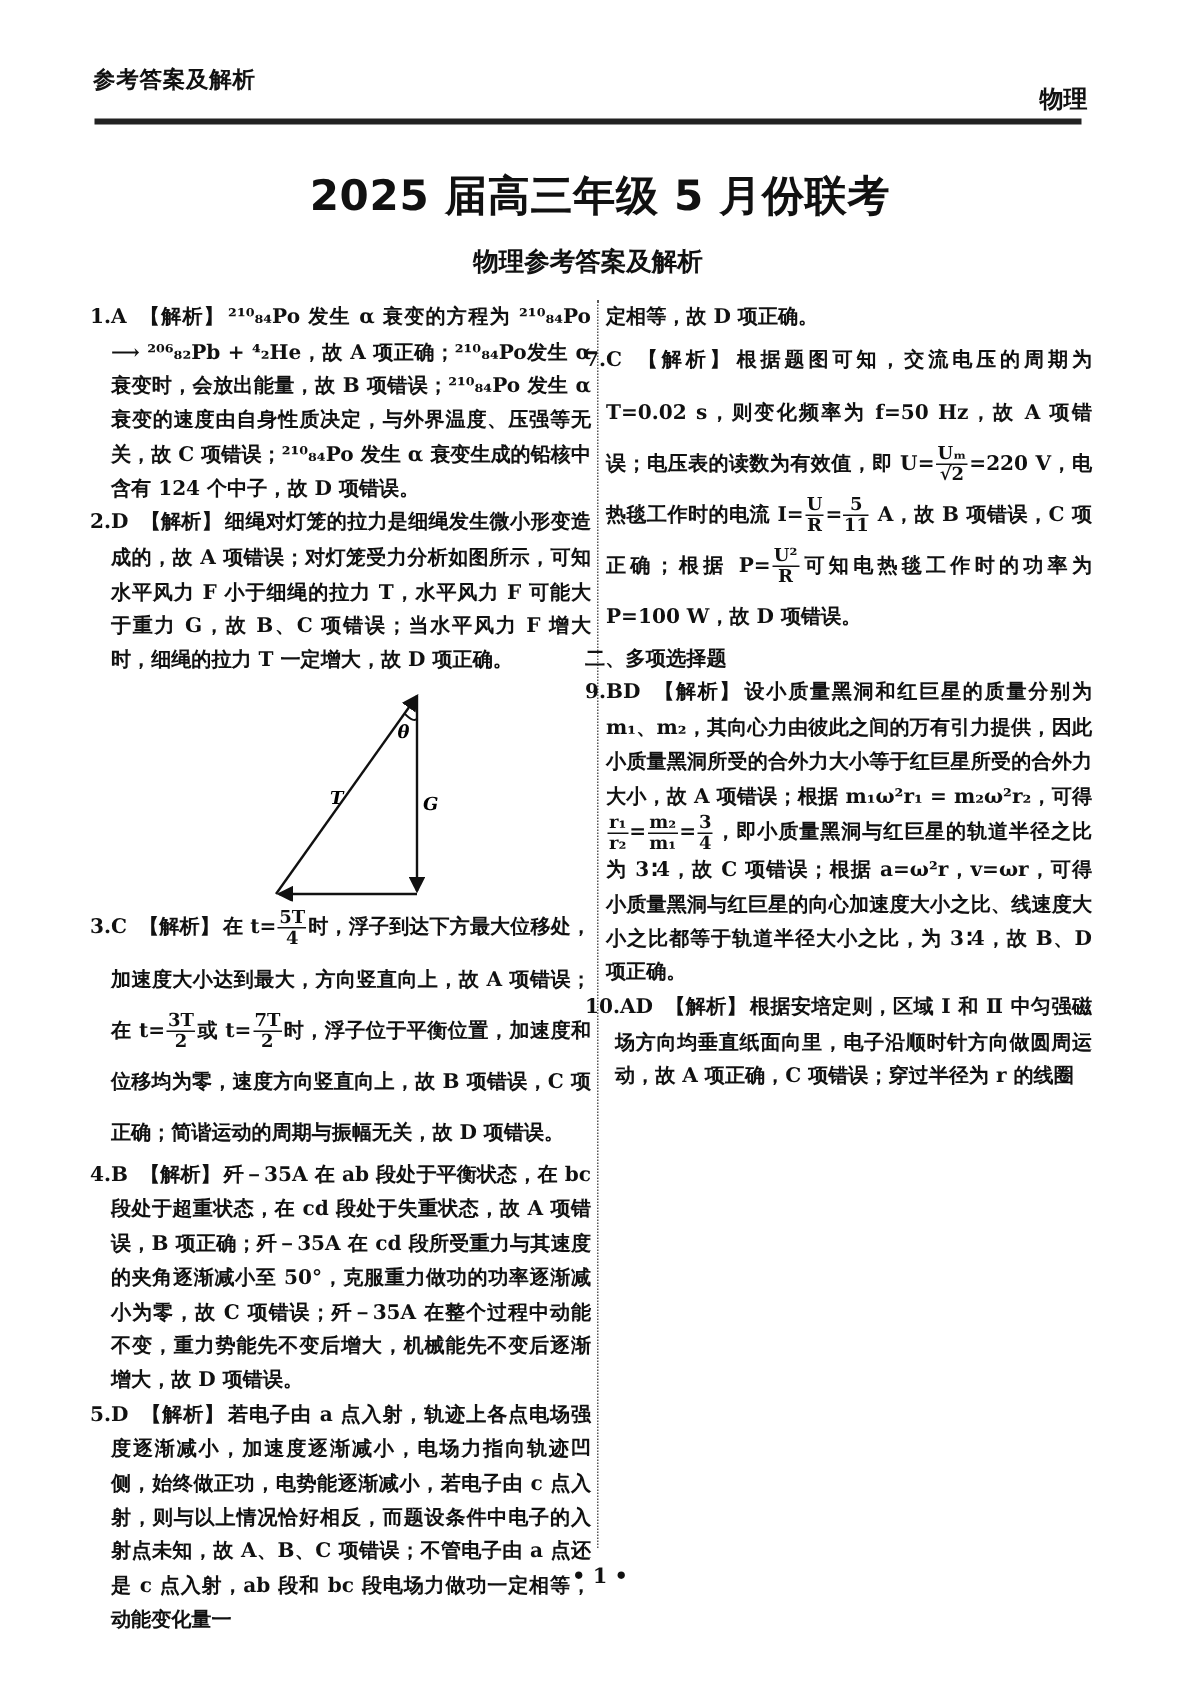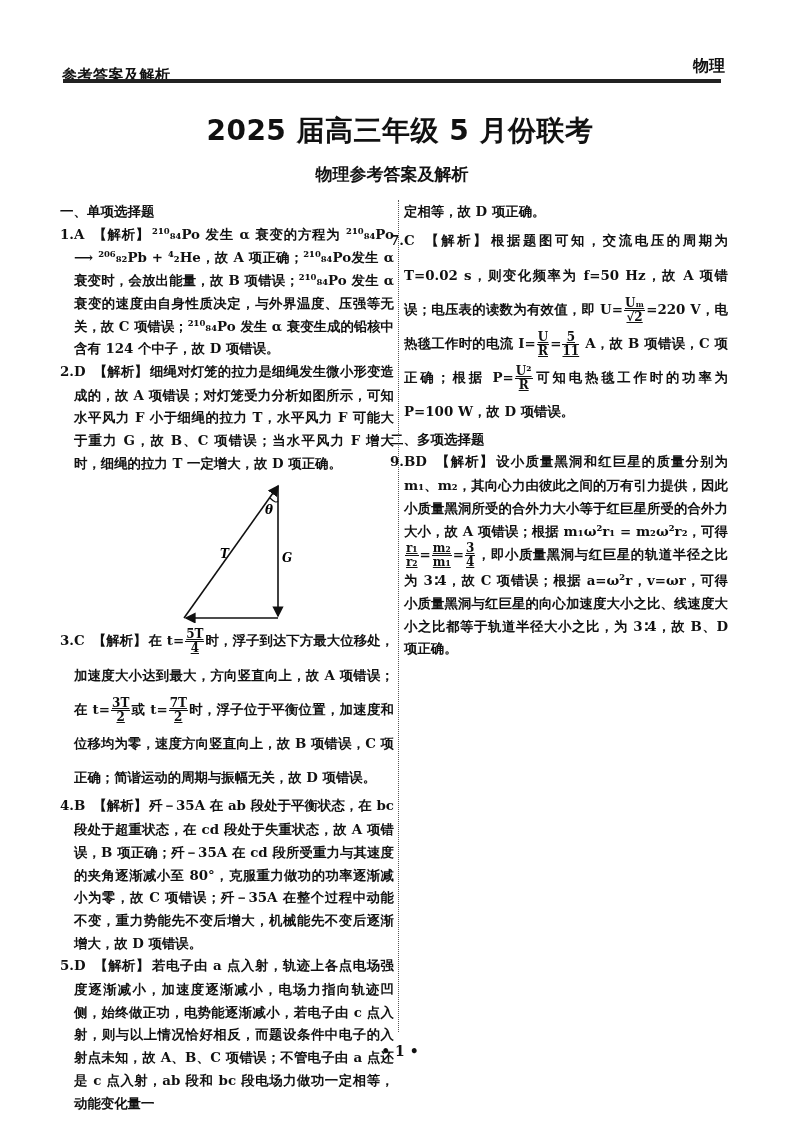--- a/index.html
+++ b/index.html
@@ -1,57 +1,56 @@
 <!DOCTYPE html>
 <html><head>
 <meta charset="utf-8">
 <style>
   html, body { margin: 0; padding: 0; background: #ffffff; }
   body { width: 800px; height: 1131px; position: relative; overflow: hidden;
          font-family: "DejaVu Serif", "Liberation Serif", serif; color: #111; }
-  .hdr-left { position: absolute; left: 62px; top: 66px; font-size: 15px; font-weight: bold;
+  .hdr-left { position: absolute; left: 62px; top: 44px; font-size: 15px; font-weight: bold;
               font-family: "DejaVu Sans", sans-serif; letter-spacing: 0.5px; }
   .hdr-right { position: absolute; right: 75px; top: 56px; font-size: 16px; font-weight: bold;
                font-family: "DejaVu Sans", sans-serif; }
   .hdr-rule { position: absolute; left: 63px; width: 658px; top: 79px; height: 4px;
               border-top: 1px solid #222; border-bottom: 3px solid #222; box-sizing: border-box; }
   .main-title { position: absolute; left: 0; width: 800px; top: 112px; text-align: center;
                 font-size: 28px; font-weight: bold; font-family: "DejaVu Sans", sans-serif; letter-spacing: 0.5px; }
   .sub-title { position: absolute; left: 0; width: 784px; top: 163px; text-align: center;
                font-size: 17px; font-weight: bold; font-family: "DejaVu Sans", sans-serif; }
   .col { position: absolute; top: 200px; font-size: 13.4px; line-height: 22.7px; font-weight: bold; }
   .col-left { left: 60px; width: 334px; }
   .col-right { left: 390px; width: 338px; }
   .divider { position: absolute; left: 398px; top: 200px; height: 832px; width: 0;
              border-left: 1.5px dotted #555; }
   .sec { font-family: "DejaVu Sans", sans-serif; font-size: 13.5px; font-weight: bold; }
   .item { text-indent: -14px; padding-left: 14px; text-align: justify; margin: 0; }
   .item .num { font-weight: bold; }
   .tag { font-family: "DejaVu Sans", sans-serif; font-weight: bold; margin: 0 2px 0 8px; }
-  .frac { display: inline-block; vertical-align: middle; text-align: center; font-size: 12px; line-height: 13px; margin: 0 1px; text-indent: 0; text-decoration: underline; }
+  .frac { display: inline-block; vertical-align: middle; text-align: center; font-size: 12px; line-height: 13px; margin: 0 1px; text-indent: 0; }
   .frac .n { display: block; border-bottom: 1px solid #111; padding: 0 1px; }
   .frac .d { display: block; }
   .tall { line-height: 34px; }
   .fig { position: relative; height: 145px; margin: 4px 0 0 0; }
   .page-num { position: absolute; left: 0; width: 800px; top: 1043px; text-align: center; font-size: 14px; font-weight: bold; }
 </style>
 </head>
 <body>
 
 <div class="hdr-left">参考答案及解析</div>
 <div class="hdr-right">物理</div>
 <div class="hdr-rule"></div>
 
 <div class="main-title">2025 届高三年级 5 月份联考</div>
 <div class="sub-title">物理参考答案及解析</div>
 
 <div class="divider"></div>
 
 <div class="col col-left">
-  <div class="sec">一、单项选择题</div>
 
   <p class="item">
     <span class="num">1.</span><span>A</span><span class="tag">【解析】</span><span>²¹⁰₈₄Po 发生 α 衰变的方程为 ²¹⁰₈₄Po ⟶ ²⁰⁶₈₂Pb + ⁴₂He，故 A 项正确；²¹⁰₈₄Po发生 α 衰变时，会放出能量，故 B 项错误；²¹⁰₈₄Po 发生 α 衰变的速度由自身性质决定，与外界温度、压强等无关，故 C 项错误；²¹⁰₈₄Po 发生 α 衰变生成的铅核中含有 124 个中子，故 D 项错误。</span>
   </p>
 
   <p class="item">
     <span class="num">2.</span><span>D</span><span class="tag">【解析】</span><span>细绳对灯笼的拉力是细绳发生微小形变造成的，故 A 项错误；对灯笼受力分析如图所示，可知水平风力 F 小于细绳的拉力 T，水平风力 F 可能大于重力 G，故 B、C 项错误；当水平风力 F 增大时，细绳的拉力 T 一定增大，故 D 项正确。</span>
   </p>
 
   <div class="fig">
@@ -70,21 +69,21 @@
       <text x="222" y="84" font-size="12" font-style="italic" font-family="DejaVu Serif, serif">G</text>
       <text x="168" y="156" font-size="12" font-style="italic" font-family="DejaVu Serif, serif">F</text>
     </svg>
   </div>
 
   <p class="item tall">
     <span class="num">3.</span><span>C</span><span class="tag">【解析】</span><span>在 t=</span><span class="frac"><span class="n">5T</span><span class="d">4</span></span><span>时，浮子到达下方最大位移处，加速度大小达到最大，方向竖直向上，故 A 项错误；在 t=</span><span class="frac"><span class="n">3T</span><span class="d">2</span></span><span>或 t=</span><span class="frac"><span class="n">7T</span><span class="d">2</span></span><span>时，浮子位于平衡位置，加速度和位移均为零，速度方向竖直向上，故 B 项错误，C 项正确；简谐运动的周期与振幅无关，故 D 项错误。</span>
   </p>
 
   <p class="item">
-    <span class="num">4.</span><span>B</span><span class="tag">【解析】</span><span>歼－35A 在 ab 段处于平衡状态，在 bc 段处于超重状态，在 cd 段处于失重状态，故 A 项错误，B 项正确；歼－35A 在 cd 段所受重力与其速度的夹角逐渐减小至 80°，克服重力做功的功率逐渐减小为零，故 C 项错误；歼－35A 在整个过程中动能不变，重力势能先不变后增大，机械能先不变后逐渐增大，故 D 项错误。</span>
+    <span class="num">4.</span><span>B</span><span class="tag">【解析】</span><span>歼－35A 在 ab 段处于平衡状态，在 bc 段处于超重状态，在 cd 段处于失重状态，故 A 项错误，B 项正确；歼－35A 在 cd 段所受重力与其速度的夹角逐渐减小至 50°，克服重力做功的功率逐渐减小为零，故 C 项错误；歼－35A 在整个过程中动能不变，重力势能先不变后增大，机械能先不变后逐渐增大，故 D 项错误。</span>
   </p>
 
   <p class="item">
     <span class="num">5.</span><span>D</span><span class="tag">【解析】</span><span>若电子由 a 点入射，轨迹上各点电场强度逐渐减小，加速度逐渐减小，电场力指向轨迹凹侧，始终做正功，电势能逐渐减小，若电子由 c 点入射，则与以上情况恰好相反，而题设条件中电子的入射点未知，故 A、B、C 项错误；不管电子由 a 点还是 c 点入射，ab 段和 bc 段电场力做功一定相等，动能变化量一</span>
   </p>
 </div>
 
 <div class="col col-right">
   <p class="item" style="text-indent:0">
     <span>定相等，故 D 项正确。</span>
@@ -95,15 +94,18 @@
     <span class="num">7.</span><span>C</span><span class="tag">【解析】</span><span>根据题图可知，交流电压的周期为 T=0.02 s，则变化频率为 f=50 Hz，故 A 项错误；电压表的读数为有效值，即 U=</span><span class="frac"><span class="n">Uₘ</span><span class="d">√2</span></span><span>=220 V，电热毯工作时的电流 I=</span><span class="frac"><span class="n">U</span><span class="d">R</span></span><span>=</span><span class="frac"><span class="n">5</span><span class="d">11</span></span><span> A，故 B 项错误，C 项正确；根据 P=</span><span class="frac"><span class="n">U²</span><span class="d">R</span></span><span>可知电热毯工作时的功率为 P=100 W，故 D 项错误。</span>
   </p>
 
   <div class="sec">二、多项选择题</div>
 
 
   <p class="item">
     <span class="num">9.</span><span>BD</span><span class="tag">【解析】</span><span>设小质量黑洞和红巨星的质量分别为 m₁、m₂，其向心力由彼此之间的万有引力提供，因此小质量黑洞所受的合外力大小等于红巨星所受的合外力大小，故 A 项错误；根据 m₁ω²r₁ = m₂ω²r₂，可得 </span><span class="frac"><span class="n">r₁</span><span class="d">r₂</span></span><span>=</span><span class="frac"><span class="n">m₂</span><span class="d">m₁</span></span><span>=</span><span class="frac"><span class="n">3</span><span class="d">4</span></span><span>，即小质量黑洞与红巨星的轨道半径之比为 3∶4，故 C 项错误；根据 a=ω²r，v=ωr，可得小质量黑洞与红巨星的向心加速度大小之比、线速度大小之比都等于轨道半径大小之比，为 3∶4，故 B、D 项正确。</span>
   </p>
 
+  <p class="item" style="padding-left:20px;text-indent:-20px">
+    <span class="num">10.</span><span>AD</span><span class="tag">【解析】</span><span>根据安培定则，区域 Ⅰ 和 Ⅱ 中匀强磁场方向均垂直纸面向里，电子沿顺时针方向做圆周运动，故 A 项正确，C 项错误；穿过半径为 r 的线圈</span>
+  </p>
 </div>
 
 <div class="page-num">• 1 •</div>
 
 </body></html>

